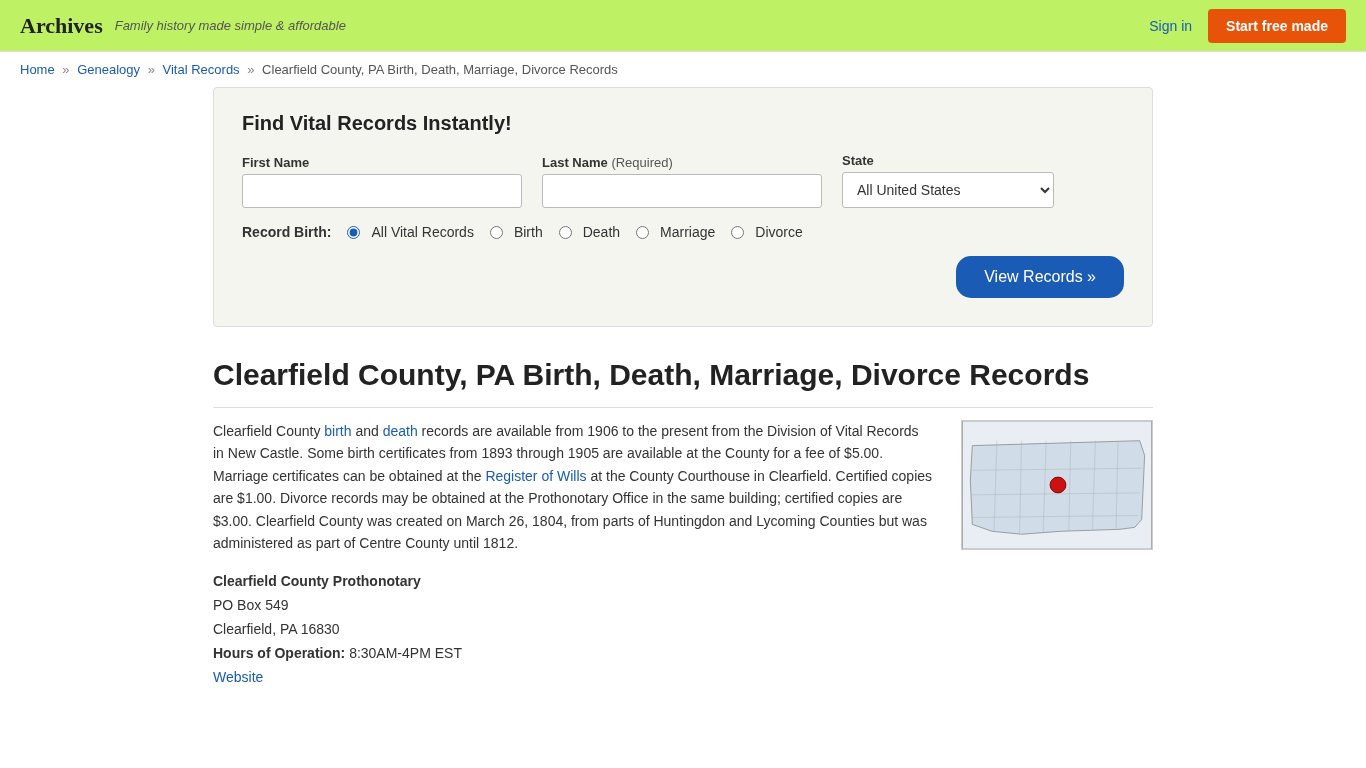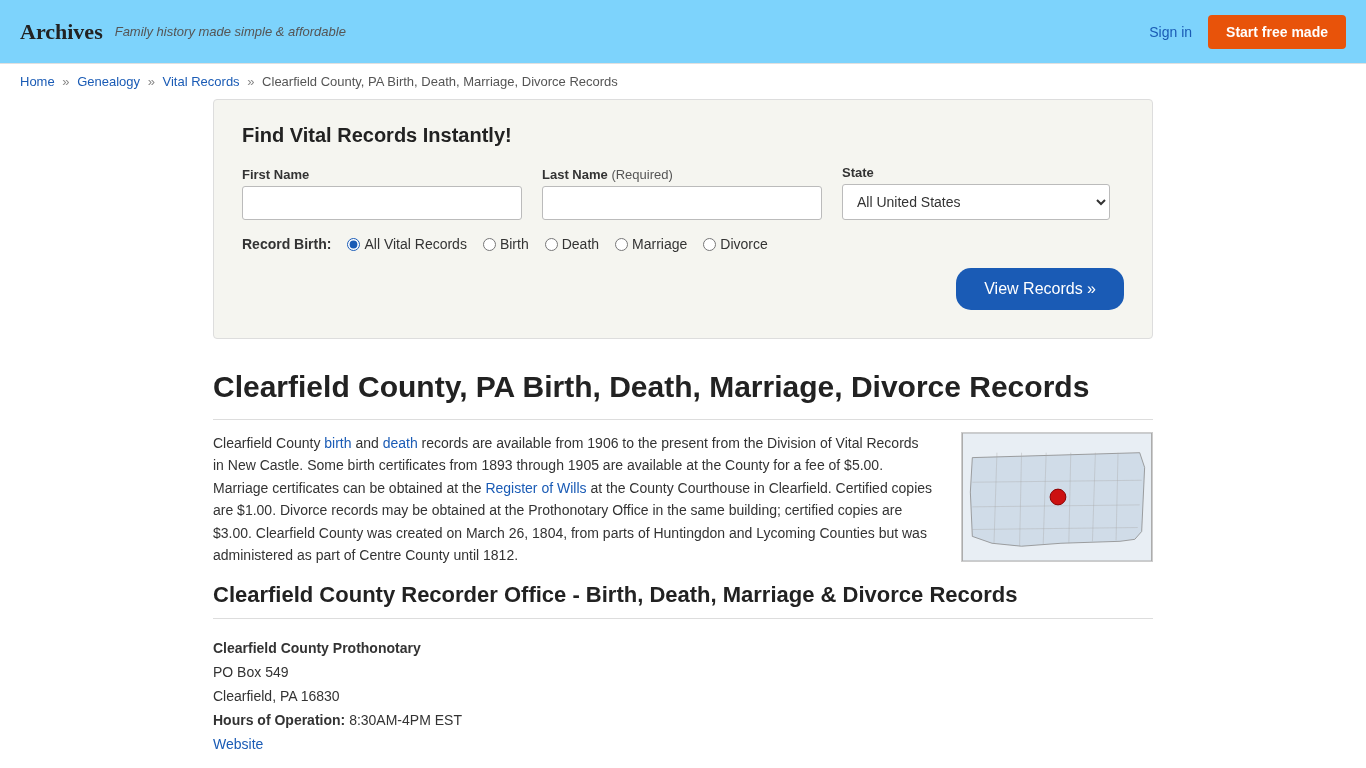--- a/index.html
+++ b/index.html
@@ -1,26 +1,26 @@
 <!DOCTYPE html>
 <html><head>
   <meta charset="utf-8">
   <style>
     * { box-sizing: border-box; margin: 0; padding: 0; }
     body { font-family: Arial, Helvetica, sans-serif; font-size: 14px; color: #333; background: #fff; }
 
     
     #header {
-      background: #7dd3fc;
+      background: #bef264;
       border-bottom: 1px solid #e0e0e0;
       padding: 8px 20px;
       display: flex;
       align-items: center;
       justify-content: space-between;
-      height: 64px;
+      height: 52px;
     }
     #header-left {
       display: flex;
       align-items: center;
       gap: 12px;
     }
     .archives-logo {
       font-size: 22px;
       font-weight: bold;
       color: #222;
@@ -114,21 +114,21 @@
       padding: 8px 10px;
       font-size: 14px;
       width: 280px;
       background: #fff;
     }
     .form-field select {
       border: 1px solid #bbb;
       border-radius: 3px;
       padding: 8px 10px;
       font-size: 14px;
-      width: 268px;
+      width: 212px;
       background: #fff;
       color: #333;
       cursor: pointer;
     }
     .record-type-row {
       display: flex;
       align-items: center;
       gap: 16px;
       font-size: 14px;
       flex-wrap: wrap;
@@ -140,21 +140,21 @@
     .record-type-options {
       display: flex;
       align-items: center;
       gap: 16px;
     }
     .record-type-options label {
       font-weight: normal;
       cursor: pointer;
       display: flex;
       align-items: center;
-      gap: 4px;
+      gap: 11px;
     }
     .record-type-options input[type="radio"] {
       cursor: pointer;
       accent-color: #1a5bb5;
     }
     .view-records-btn {
       background: #1a5bb5;
       color: #fff;
       border: none;
       padding: 12px 28px;
@@ -338,21 +338,20 @@
         <line x1="85" y1="20" x2="82" y2="113" stroke="#aaa" stroke-width="0.4"></line>
         <line x1="110" y1="20" x2="108" y2="112" stroke="#aaa" stroke-width="0.4"></line>
         <line x1="135" y1="20" x2="132" y2="110" stroke="#aaa" stroke-width="0.4"></line>
         <line x1="158" y1="20" x2="156" y2="109" stroke="#aaa" stroke-width="0.4"></line>
 
         <circle cx="97" cy="65" r="8" fill="#cc1111" stroke="#880000" stroke-width="1"></circle>
       </svg>
     </div>
   </div>
 
-  <h2 class="section-heading">Clearfield County Recorder Office - Birth, Death, Marriage &amp; Divorce Records</h2>
 
   <div class="office-info">
     <p class="office-name">Clearfield County Prothonotary</p>
     <p>PO Box 549</p>
     <p>Clearfield, PA 16830</p>
     <p>
       <span class="hours-label">Hours of Operation:</span>
       <span>8:30AM-4PM EST</span>
     </p>
     <p>

